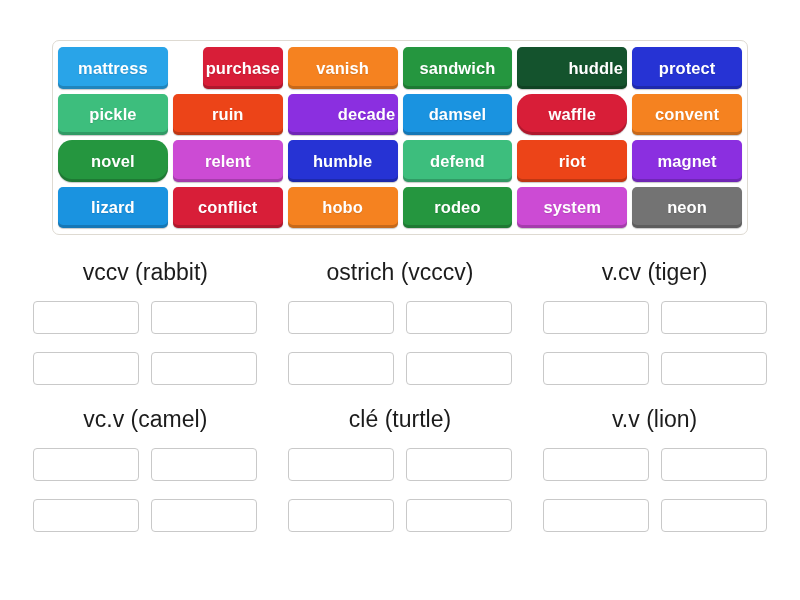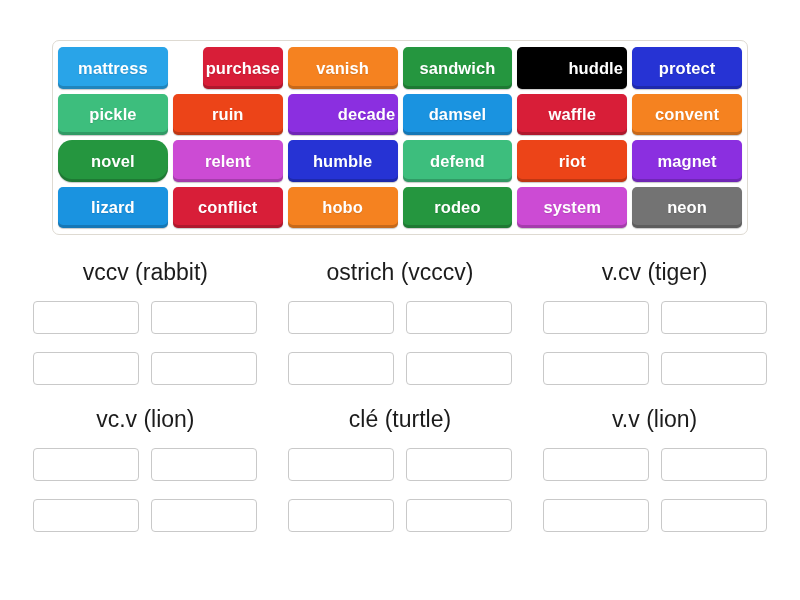--- a/index.html
+++ b/index.html
@@ -101,27 +101,27 @@
 </style>
 </head>
 <body>
 
 <div id="word-tray">
   <div id="word-grid">
       <div class="word-tile" style="background: rgb(41, 164, 232);">mattress</div>
       <div class="word-tile" style="background: rgb(216, 30, 56); margin-left: 30px;">purchase</div>
       <div class="word-tile" style="background: rgb(245, 130, 32);">vanish</div>
       <div class="word-tile" style="background: rgb(37, 150, 63);">sandwich</div>
-      <div class="word-tile" style="background: #000000; padding-left: 47px;">huddle</div>
+      <div class="word-tile" style="background: #14532d; padding-left: 47px;">huddle</div>
       <div class="word-tile" style="background: rgb(38, 51, 212);">protect</div>
       <div class="word-tile" style="background: rgb(61, 190, 125);">pickle</div>
       <div class="word-tile" style="background: rgb(236, 68, 24);">ruin</div>
       <div class="word-tile" style="background: rgb(139, 47, 224); padding-left: 48px;">decade</div>
       <div class="word-tile" style="background: rgb(26, 147, 224);">damsel</div>
-      <div class="word-tile" style="background: rgb(216, 30, 56);">waffle</div>
+      <div class="word-tile" style="background: rgb(216, 30, 56); border-radius: 15px;">waffle</div>
       <div class="word-tile" style="background: rgb(245, 130, 32);">convent</div>
       <div class="word-tile" style="background: rgb(37, 150, 63); border-radius: 14px;">novel</div>
       <div class="word-tile" style="background: rgb(204, 75, 212);">relent</div>
       <div class="word-tile" style="background: rgb(38, 51, 212);">humble</div>
       <div class="word-tile" style="background: rgb(61, 190, 125);">defend</div>
       <div class="word-tile" style="background: rgb(236, 68, 24);">riot</div>
       <div class="word-tile" style="background: rgb(139, 47, 224);">magnet</div>
       <div class="word-tile" style="background: rgb(26, 147, 224);">lizard</div>
       <div class="word-tile" style="background: rgb(216, 30, 56);">conflict</div>
       <div class="word-tile" style="background: rgb(245, 130, 32);">hobo</div>
@@ -153,21 +153,21 @@
     <div class="group">
       <div class="group-title">v.cv (tiger)</div>
       <div class="slot-grid">
         <div class="drop-slot"></div>
         <div class="drop-slot"></div>
         <div class="drop-slot"></div>
         <div class="drop-slot"></div>
       </div>
     </div>
     <div class="group">
-      <div class="group-title">vc.v (lion)</div>
+      <div class="group-title">vc.v (camel)</div>
       <div class="slot-grid">
         <div class="drop-slot"></div>
         <div class="drop-slot"></div>
         <div class="drop-slot"></div>
         <div class="drop-slot"></div>
       </div>
     </div>
     <div class="group">
       <div class="group-title">clé (turtle)</div>
       <div class="slot-grid">

